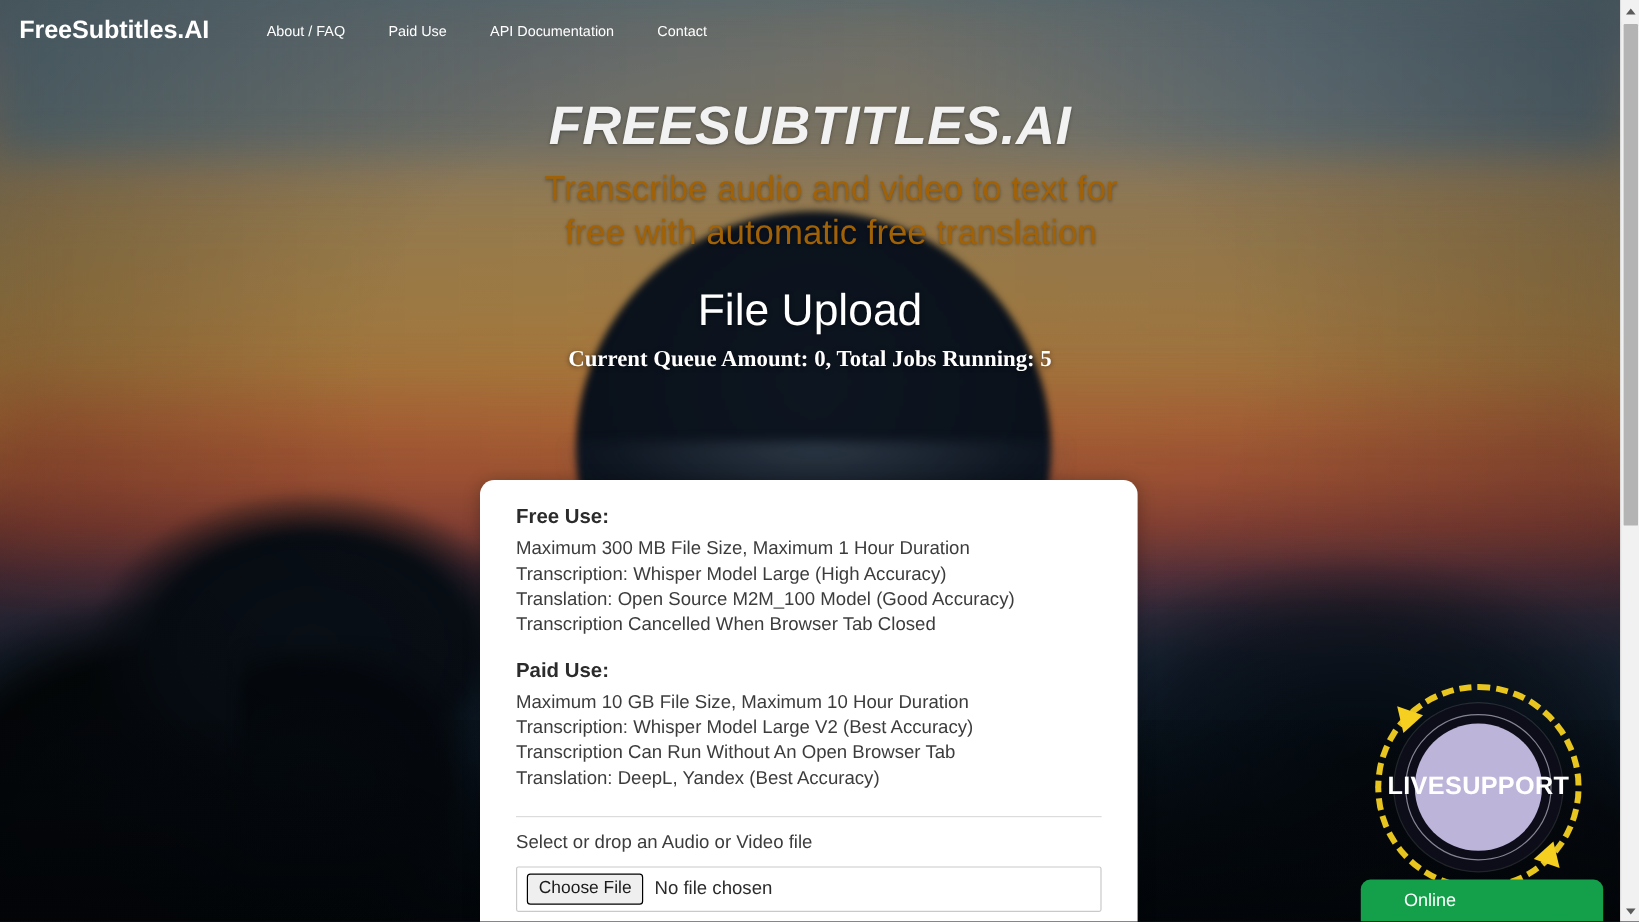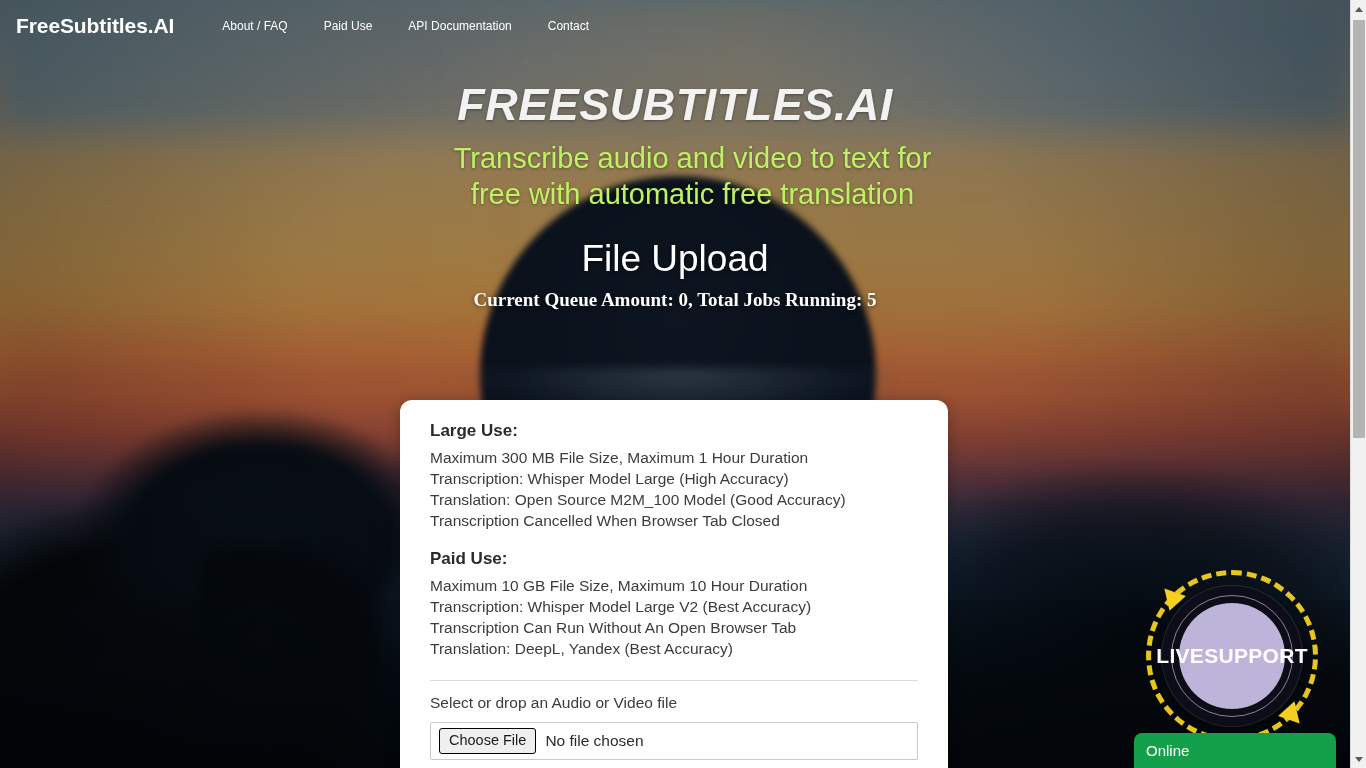--- a/index.html
+++ b/index.html
@@ -109,21 +109,21 @@
   #hero{
     position:absolute; left:0; top:52px; width:1350px;
     z-index:15; text-align:center;
   }
   #hero-title{
     color:#f2f2f2; font-size:45px; font-weight:bold; font-style:italic;
     letter-spacing:.5px; margin-top:29px; line-height:1.05;
     text-shadow:0 1px 3px rgba(0,0,0,.35);
   }
   #hero-sub{
-    color:#bef264; font-size:29px; font-weight:400; line-height:1.22;
+    color:#a16207; font-size:29px; font-weight:400; line-height:1.22;
     margin-top:13px; text-shadow:0 1px 3px rgba(0,0,0,.35);padding-left:35px;
   }
   #purchase-btn{
     display:inline-block; margin-top:25px;
     background:#2eaa4e; color:#ffffff;
     font-size:21px; font-weight:bold;
     padding:12px 24px 13px; border:none; cursor:pointer;
     font-family:inherit; border-radius:1px;
   }
   #upload-heading{
@@ -208,21 +208,21 @@
   }
   .ls-arrow.a2{
     right:14px; bottom:16px;
     border-left:11px solid transparent; border-right:11px solid transparent;
     border-top:20px solid #f5d020;
     transform:rotate(-42deg);
   }
   #online-bar{
     position:absolute; left:1134px; top:733px; width:202px; height:35px;
     background:#14a04a; border-radius:8px 8px 0 0;
-    z-index:31; display:flex; align-items:center; padding-left:12px;
+    z-index:31; display:flex; align-items:center; padding-left:36px;
   }
   #online-bar span{ color:#ffffff; font-size:15px; }
 
   
   #scrollbar{
     position:absolute; right:0; top:0; width:16px; height:768px;
     background:#f1f1f1; border-left:1px solid #dcdcdc; z-index:50;
   }
   #sb-up, #sb-down{
     position:absolute; left:0; width:16px; height:18px;
@@ -269,21 +269,21 @@
     <span>Transcribe audio and video to text for</span><br>
     <span>free with automatic free translation</span>
   </p>
   <h2 id="upload-heading">File Upload</h2>
   <div id="queue-status">Current Queue Amount: 0, Total Jobs Running: 5</div>
 </section>
 
 <div id="upload-card">
 
   <div class="sec-block">
-    <div class="sec-title">Large Use:</div>
+    <div class="sec-title">Free Use:</div>
     <div class="sec-line">Maximum 300 MB File Size, Maximum 1 Hour Duration</div>
     <div class="sec-line">Transcription: Whisper Model Large (High Accuracy)</div>
     <div class="sec-line">Translation: Open Source M2M_100 Model (Good Accuracy)</div>
     <div class="sec-line">Transcription Cancelled When Browser Tab Closed</div>
   </div>
 
   <div class="sec-block">
     <div class="sec-title">Paid Use:</div>
     <div class="sec-line">Maximum 10 GB File Size, Maximum 10 Hour Duration</div>
     <div class="sec-line">Transcription: Whisper Model Large V2 (Best Accuracy)</div>

